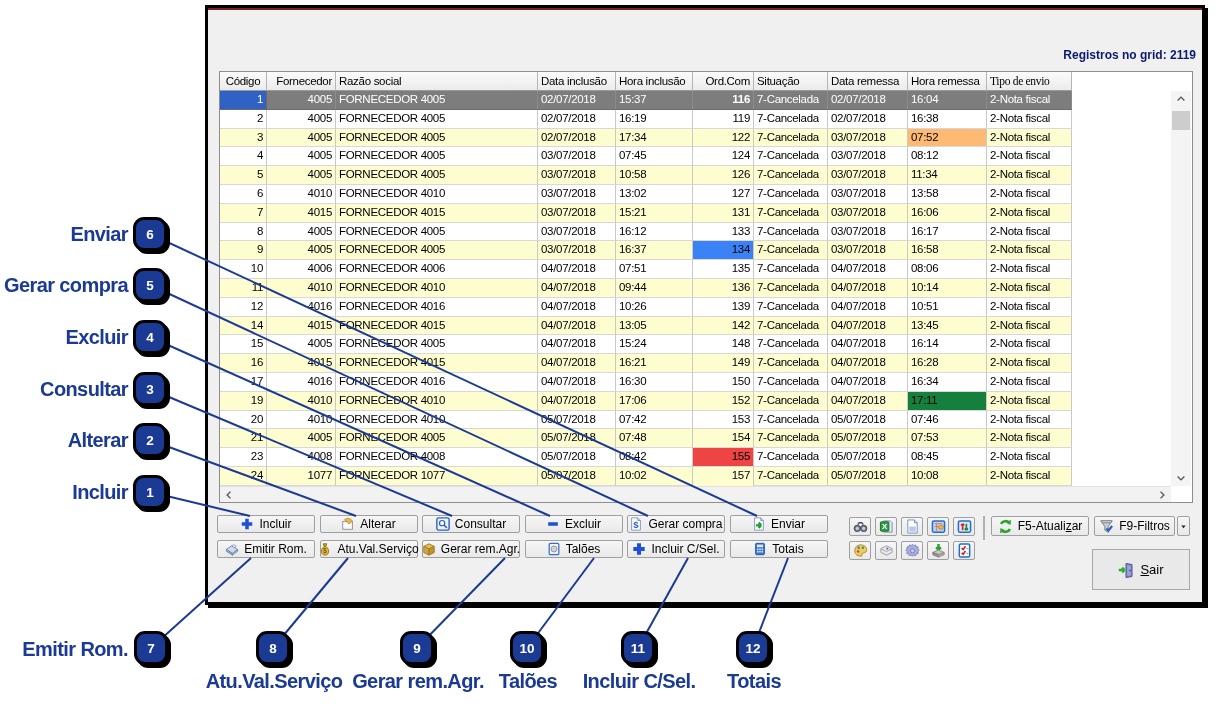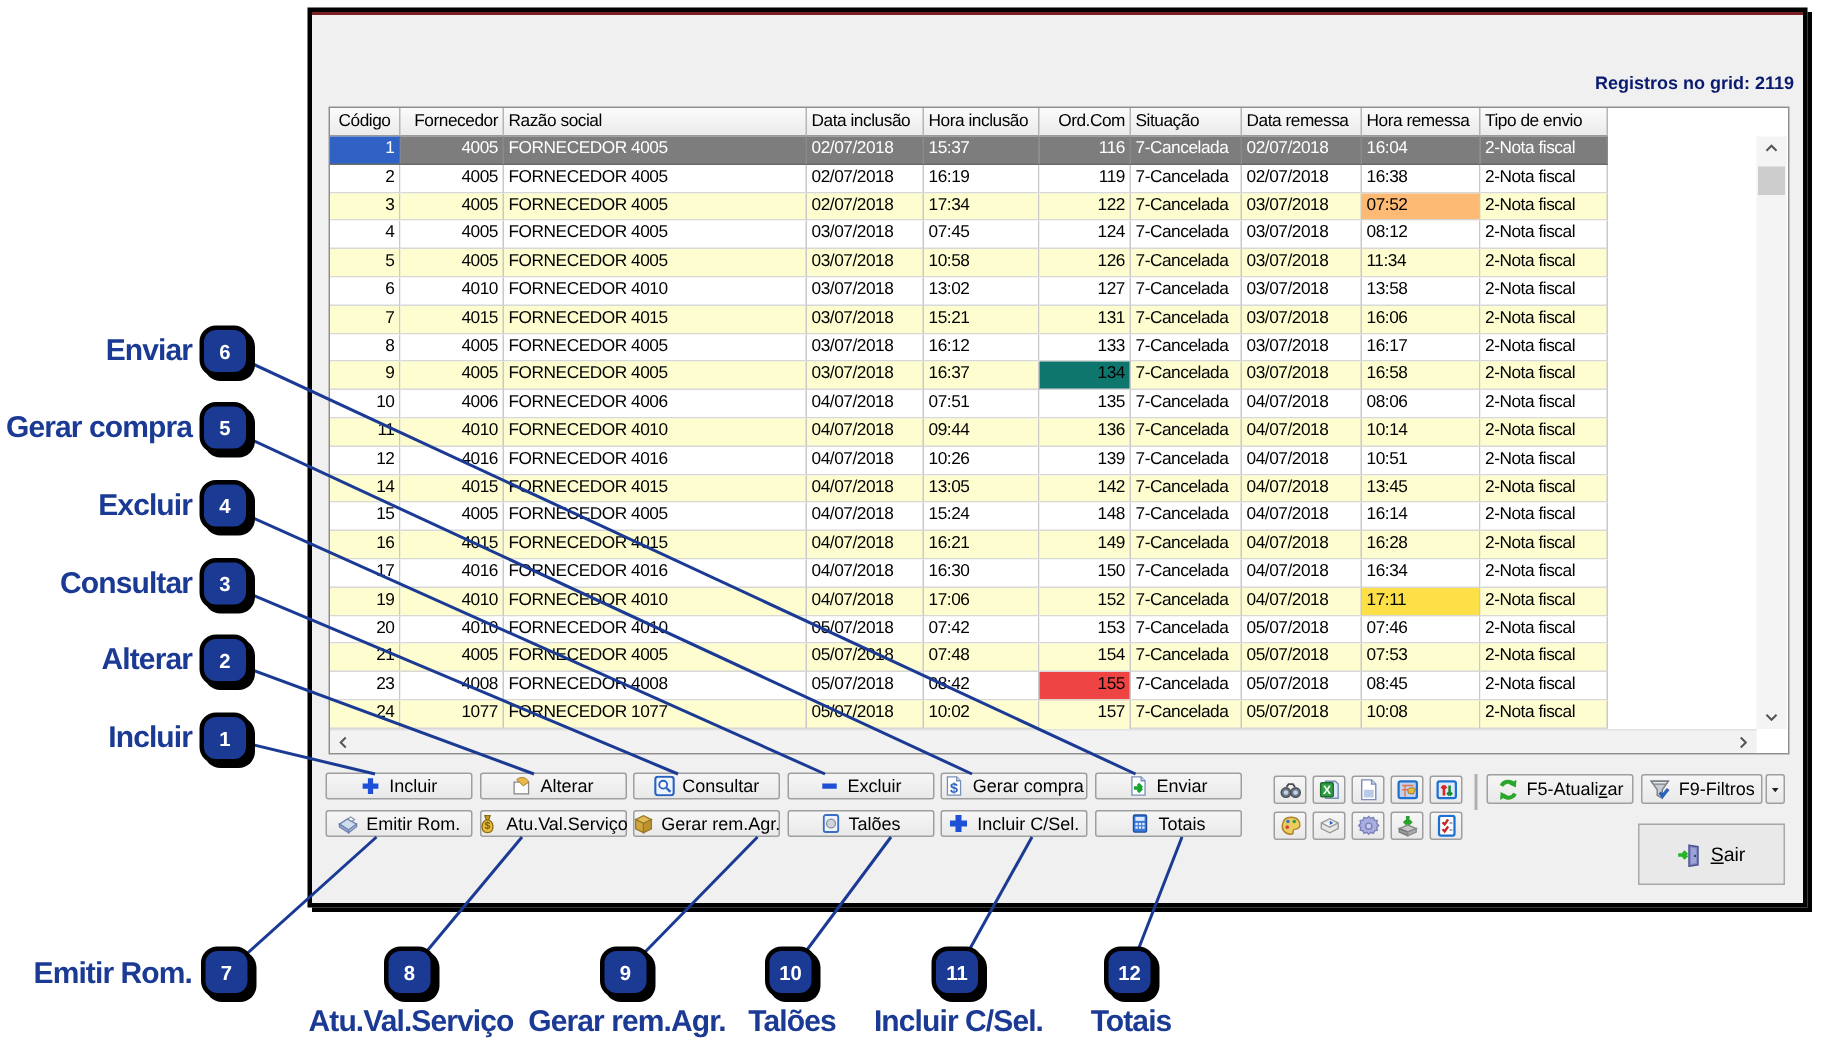--- a/index.html
+++ b/index.html
@@ -74,30 +74,30 @@
     <div id="gheader">
         <div class="hcell al-c" style="width: 47px;">Código</div>
         <div class="hcell al-r" style="width: 69px;">Fornecedor</div>
         <div class="hcell al-l" style="width: 202px;">Razão social</div>
         <div class="hcell al-l" style="width: 78px;">Data inclusão</div>
         <div class="hcell al-l" style="width: 77px;">Hora inclusão</div>
         <div class="hcell al-r" style="width: 61px;">Ord.Com</div>
         <div class="hcell al-l" style="width: 74px;">Situação</div>
         <div class="hcell al-l" style="width: 80px;">Data remessa</div>
         <div class="hcell al-l" style="width: 79px;">Hora remessa</div>
-        <div class="hcell al-l" style="width: 85px;">Tipo de envio</div>
+        <div class="hcell al-l" style="width: 85px; font-family: Liberation Serif, serif;">Tipo de envio</div>
       </div>
     <div id="gbody">
         <div class="grow" style="height: 18.81px;">
           <div class="gcell al-r" style="width: 47px; height: 18.81px; background: rgb(47, 98, 196); color: rgb(255, 255, 255); border-bottom-color: rgb(106, 106, 106); border-right-color: rgb(106, 106, 106);">1</div>
           <div class="gcell al-r" style="width: 69px; height: 18.81px; background: rgb(125, 125, 125); color: rgb(255, 255, 255); border-bottom-color: rgb(106, 106, 106); border-right-color: rgb(138, 138, 138);">4005</div>
           <div class="gcell al-l" style="width: 202px; height: 18.81px; background: rgb(125, 125, 125); color: rgb(255, 255, 255); border-bottom-color: rgb(106, 106, 106); border-right-color: rgb(138, 138, 138);">FORNECEDOR 4005</div>
           <div class="gcell al-l" style="width: 78px; height: 18.81px; background: rgb(125, 125, 125); color: rgb(255, 255, 255); border-bottom-color: rgb(106, 106, 106); border-right-color: rgb(138, 138, 138);">02/07/2018</div>
           <div class="gcell al-l" style="width: 77px; height: 18.81px; background: rgb(125, 125, 125); color: rgb(255, 255, 255); border-bottom-color: rgb(106, 106, 106); border-right-color: rgb(138, 138, 138);">15:37</div>
-          <div class="gcell al-r" style="width: 61px; height: 18.81px; background: rgb(125, 125, 125); color: rgb(255, 255, 255); border-bottom-color: rgb(106, 106, 106); border-right-color: rgb(138, 138, 138);">116</div>
+          <div class="gcell al-r" style="width: 61px; height: 18.81px; background: rgb(125, 125, 125); color: rgb(255, 255, 255); border-bottom-color: rgb(106, 106, 106); border-right-color: rgb(138, 138, 138); font-weight: bold;">116</div>
           <div class="gcell al-l" style="width: 74px; height: 18.81px; background: rgb(125, 125, 125); color: rgb(255, 255, 255); border-bottom-color: rgb(106, 106, 106); border-right-color: rgb(138, 138, 138);">7-Cancelada</div>
           <div class="gcell al-l" style="width: 80px; height: 18.81px; background: rgb(125, 125, 125); color: rgb(255, 255, 255); border-bottom-color: rgb(106, 106, 106); border-right-color: rgb(138, 138, 138);">02/07/2018</div>
           <div class="gcell al-l" style="width: 79px; height: 18.81px; background: rgb(125, 125, 125); color: rgb(255, 255, 255); border-bottom-color: rgb(106, 106, 106); border-right-color: rgb(138, 138, 138);">16:04</div>
           <div class="gcell al-l" style="width: 85px; height: 18.81px; background: rgb(125, 125, 125); color: rgb(255, 255, 255); border-bottom-color: rgb(106, 106, 106); border-right-color: rgb(138, 138, 138);">2-Nota fiscal</div>
         </div>
         <div class="grow" style="height: 18.81px;">
           <div class="gcell al-r" style="width: 47px; height: 18.81px; background: rgb(255, 255, 255);">2</div>
           <div class="gcell al-r" style="width: 69px; height: 18.81px; background: rgb(255, 255, 255);">4005</div>
           <div class="gcell al-l" style="width: 202px; height: 18.81px; background: rgb(255, 255, 255);">FORNECEDOR 4005</div>
           <div class="gcell al-l" style="width: 78px; height: 18.81px; background: rgb(255, 255, 255);">02/07/2018</div>
@@ -179,21 +179,21 @@
           <div class="gcell al-l" style="width: 80px; height: 18.81px; background: rgb(255, 255, 255);">03/07/2018</div>
           <div class="gcell al-l" style="width: 79px; height: 18.81px; background: rgb(255, 255, 255);">16:17</div>
           <div class="gcell al-l" style="width: 85px; height: 18.81px; background: rgb(255, 255, 255);">2-Nota fiscal</div>
         </div>
         <div class="grow" style="height: 18.81px;">
           <div class="gcell al-r" style="width: 47px; height: 18.81px; background: rgb(253, 253, 208);">9</div>
           <div class="gcell al-r" style="width: 69px; height: 18.81px; background: rgb(253, 253, 208);">4005</div>
           <div class="gcell al-l" style="width: 202px; height: 18.81px; background: rgb(253, 253, 208);">FORNECEDOR 4005</div>
           <div class="gcell al-l" style="width: 78px; height: 18.81px; background: rgb(253, 253, 208);">03/07/2018</div>
           <div class="gcell al-l" style="width: 77px; height: 18.81px; background: rgb(253, 253, 208);">16:37</div>
-          <div class="gcell al-r" style="width: 61px; height: 18.81px; background: #0f766e;">134</div>
+          <div class="gcell al-r" style="width: 61px; height: 18.81px; background: #3b82f6;">134</div>
           <div class="gcell al-l" style="width: 74px; height: 18.81px; background: rgb(253, 253, 208);">7-Cancelada</div>
           <div class="gcell al-l" style="width: 80px; height: 18.81px; background: rgb(253, 253, 208);">03/07/2018</div>
           <div class="gcell al-l" style="width: 79px; height: 18.81px; background: rgb(253, 253, 208);">16:58</div>
           <div class="gcell al-l" style="width: 85px; height: 18.81px; background: rgb(253, 253, 208);">2-Nota fiscal</div>
         </div>
         <div class="grow" style="height: 18.81px;">
           <div class="gcell al-r" style="width: 47px; height: 18.81px; background: rgb(255, 255, 255);">10</div>
           <div class="gcell al-r" style="width: 69px; height: 18.81px; background: rgb(255, 255, 255);">4006</div>
           <div class="gcell al-l" style="width: 202px; height: 18.81px; background: rgb(255, 255, 255);">FORNECEDOR 4006</div>
           <div class="gcell al-l" style="width: 78px; height: 18.81px; background: rgb(255, 255, 255);">04/07/2018</div>
@@ -278,21 +278,21 @@
         </div>
         <div class="grow" style="height: 18.81px;">
           <div class="gcell al-r" style="width: 47px; height: 18.81px; background: rgb(253, 253, 208);">19</div>
           <div class="gcell al-r" style="width: 69px; height: 18.81px; background: rgb(253, 253, 208);">4010</div>
           <div class="gcell al-l" style="width: 202px; height: 18.81px; background: rgb(253, 253, 208);">FORNECEDOR 4010</div>
           <div class="gcell al-l" style="width: 78px; height: 18.81px; background: rgb(253, 253, 208);">04/07/2018</div>
           <div class="gcell al-l" style="width: 77px; height: 18.81px; background: rgb(253, 253, 208);">17:06</div>
           <div class="gcell al-r" style="width: 61px; height: 18.81px; background: rgb(253, 253, 208);">152</div>
           <div class="gcell al-l" style="width: 74px; height: 18.81px; background: rgb(253, 253, 208);">7-Cancelada</div>
           <div class="gcell al-l" style="width: 80px; height: 18.81px; background: rgb(253, 253, 208);">04/07/2018</div>
-          <div class="gcell al-l" style="width: 79px; height: 18.81px; background: #fde047;">17:11</div>
+          <div class="gcell al-l" style="width: 79px; height: 18.81px; background: #15803d;">17:11</div>
           <div class="gcell al-l" style="width: 85px; height: 18.81px; background: rgb(253, 253, 208);">2-Nota fiscal</div>
         </div>
         <div class="grow" style="height: 18.81px;">
           <div class="gcell al-r" style="width: 47px; height: 18.81px; background: rgb(255, 255, 255);">20</div>
           <div class="gcell al-r" style="width: 69px; height: 18.81px; background: rgb(255, 255, 255);">4010</div>
           <div class="gcell al-l" style="width: 202px; height: 18.81px; background: rgb(255, 255, 255);">FORNECEDOR 4010</div>
           <div class="gcell al-l" style="width: 78px; height: 18.81px; background: rgb(255, 255, 255);">05/07/2018</div>
           <div class="gcell al-l" style="width: 77px; height: 18.81px; background: rgb(255, 255, 255);">07:42</div>
           <div class="gcell al-r" style="width: 61px; height: 18.81px; background: rgb(255, 255, 255);">153</div>
           <div class="gcell al-l" style="width: 74px; height: 18.81px; background: rgb(255, 255, 255);">7-Cancelada</div>

